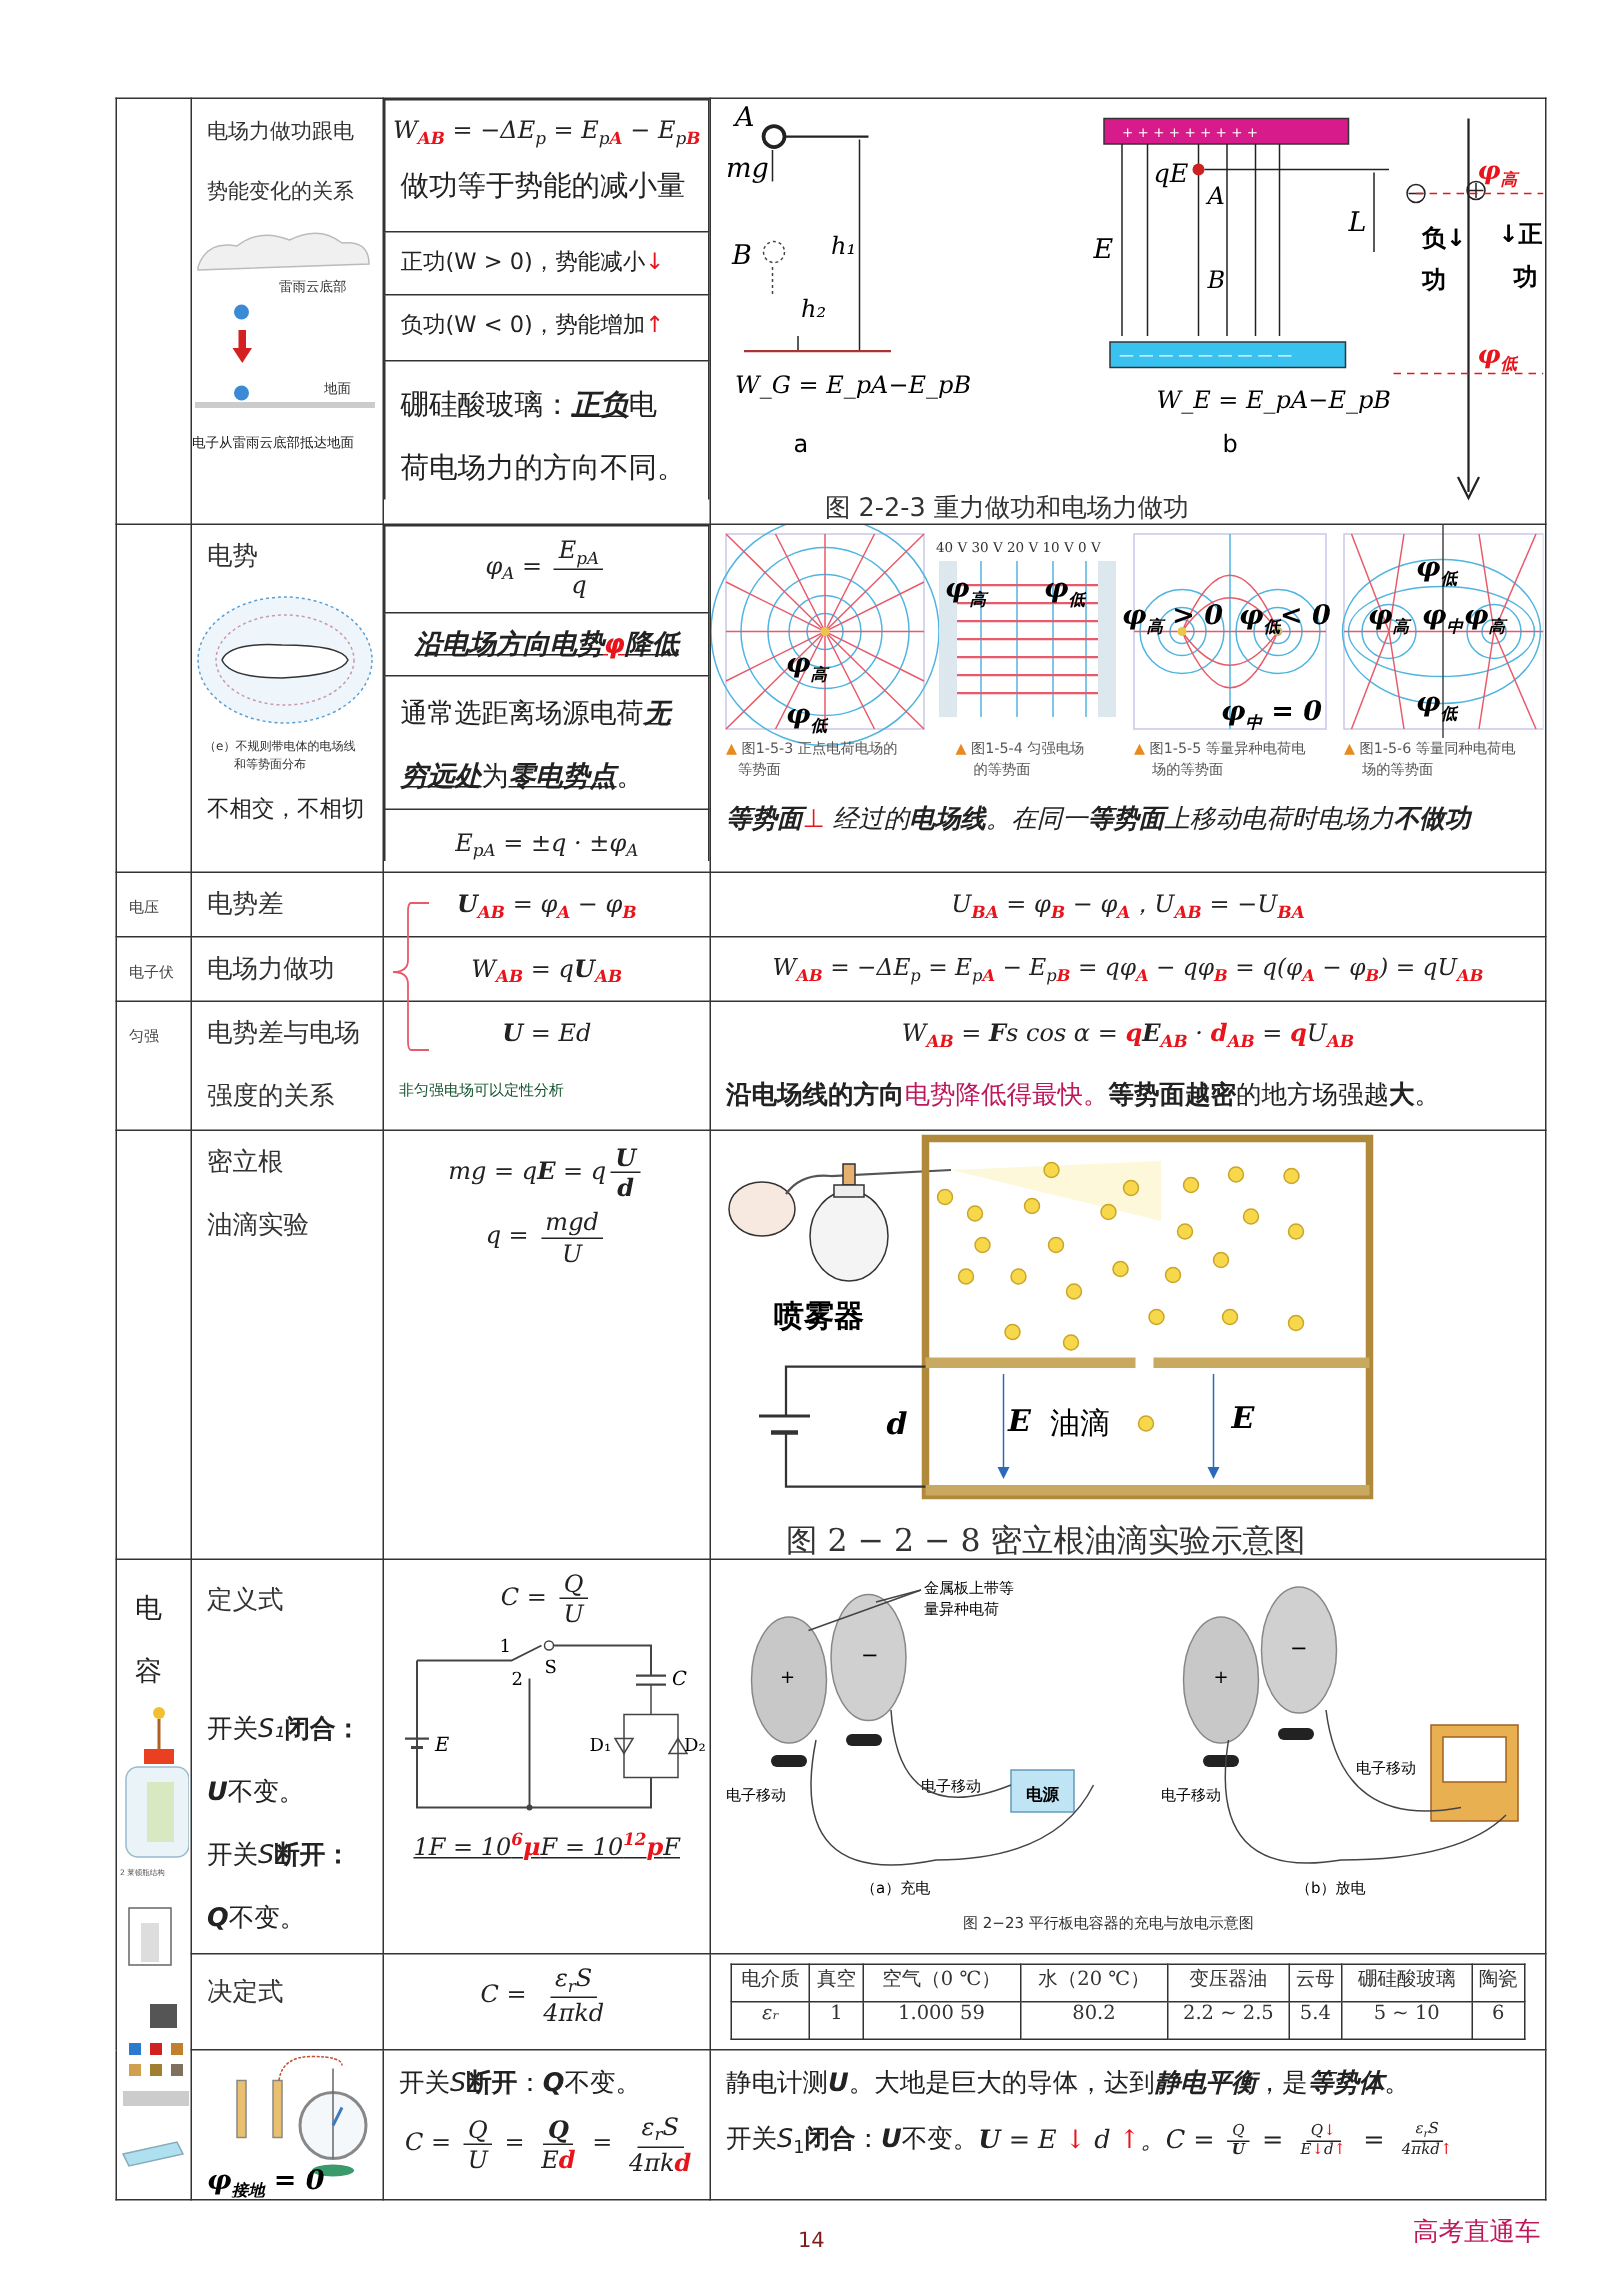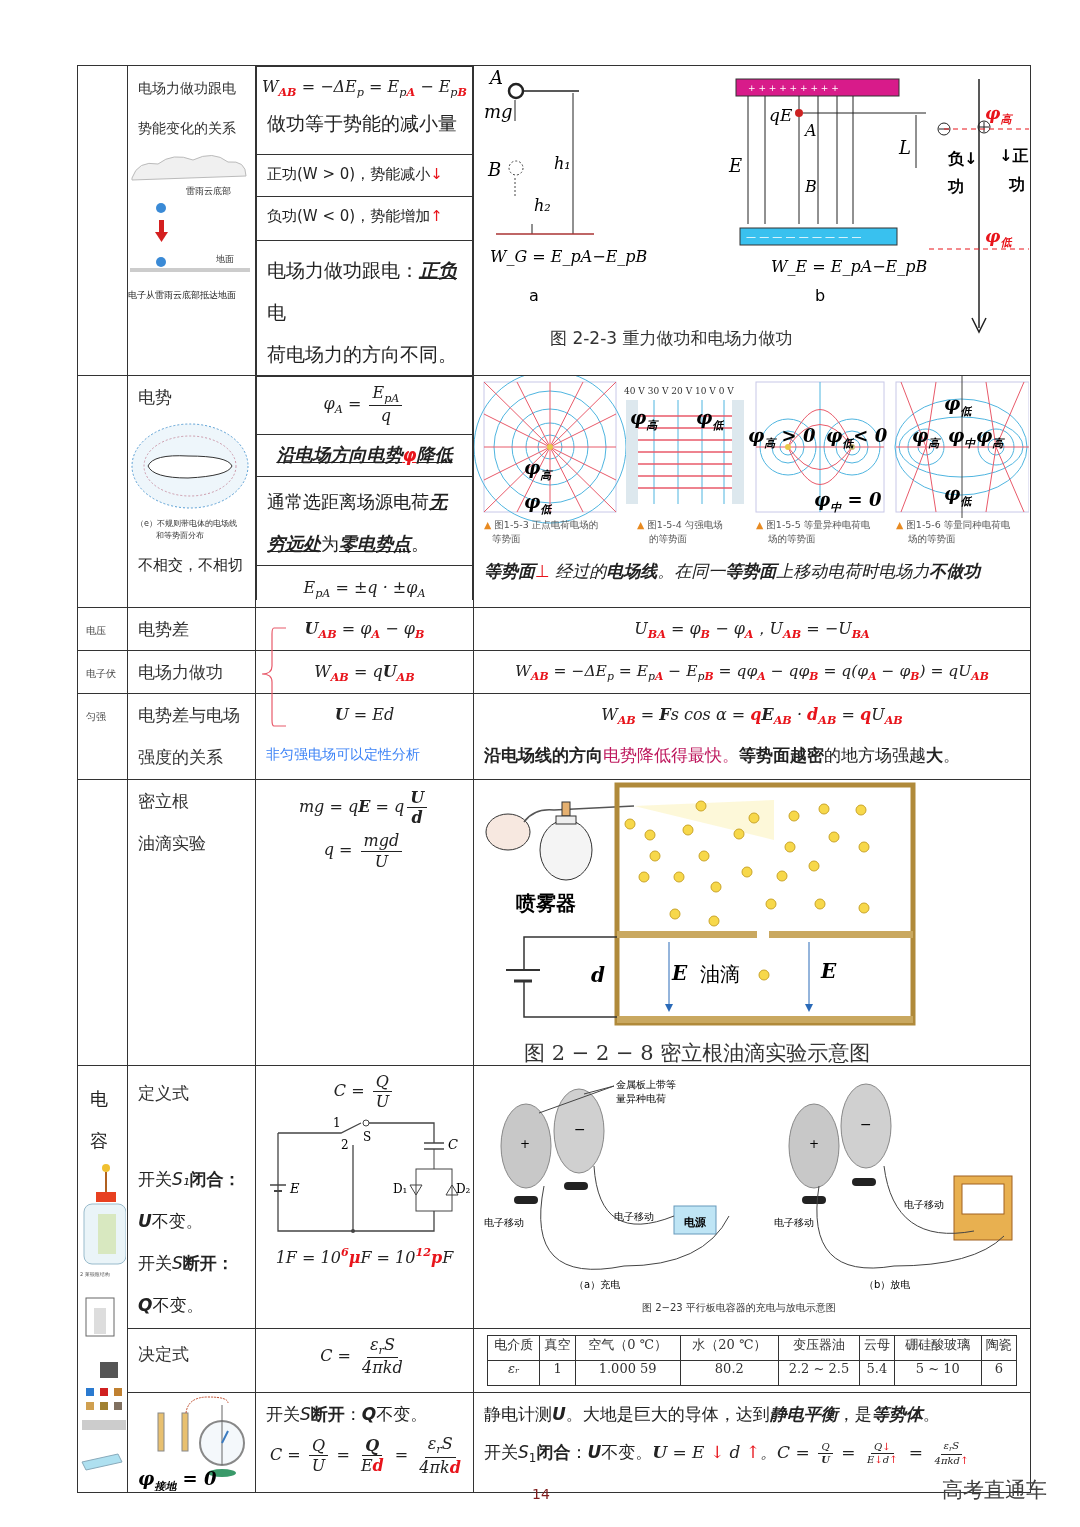--- a/index.html
+++ b/index.html
@@ -21,21 +21,21 @@
   .frac .n{border-bottom:1.3px solid #222;padding:0 3px;line-height:1.2;}
   .frac .d{padding:0 3px;line-height:1.2;}
   .inner{border-collapse:collapse;width:100%;}
   .inner td{border:none;border-bottom:1.5px solid #333;}
   .inner tr:last-child td{border-bottom:none;}
   .cn{font-family:"DejaVu Sans","Liberation Sans",sans-serif;}
   svg{display:block;}
   .dtable{border-collapse:collapse;margin:6px auto;width:530px;font-size:13px;}
   .dtable td{border:1px solid #7a9a7a;text-align:center;height:24px;color:#333;}
   .footer-page{position:absolute;left:532px;top:1486px;font-size:14px;font-family:"DejaVu Sans","Liberation Sans",sans-serif;color:#7f1d1d;}
-  .footer-brand{position:absolute;left:942px;top:1476px;font-size:21px;font-family:"DejaVu Sans","Liberation Sans",sans-serif;color:#404040;}
+  .footer-brand{position:absolute;left:942px;top:1476px;font-size:17px;font-family:"DejaVu Sans","Liberation Sans",sans-serif;color:#be185d;}
 </style>
 </head>
 <body>
 
 <div class="page">
 <table class="main">
   <colgroup>
         <col class="c0">
         <col class="c1">
         <col class="c2">
@@ -74,21 +74,21 @@
           <div class="cn" style="font-size:15px;padding:10px 0 0 10px;"><span>正功(W &gt; 0)，势能减小</span><span class="red">↓</span></div>
         </td>
                 </tr>
         <tr style="height:44px">
                   <td>
           <div class="cn" style="font-size:15px;padding:10px 0 0 10px;"><span>负功(W &lt; 0)，势能增加</span><span class="red">↑</span></div>
         </td>
                 </tr>
         <tr>
                   <td>
-          <div class="cn" style="font-size:19px;padding:8px 0 0 10px;line-height:42px;"><span>电场力做功跟电：</span><span class="b u" style="font-style:italic">正负</span><span>电</span><br><span>荷电场力的方向不同。</span></div>
+          <div class="cn" style="font-size:19px;padding:8px 0 0 10px;line-height:42px;"><span>硼硅酸玻璃：</span><span class="b u" style="font-style:italic">正负</span><span>电</span><br><span>荷电场力的方向不同。</span></div>
         </td>
                 </tr>
       </tbody>
             </table>
     </td>
     <td>
       <svg width="555" height="283" viewBox="0 0 555 283">
 
         <text x="16" y="18" font-size="18" font-style="italic" font-family="DejaVu Serif, serif">A</text>
         <circle cx="42" cy="25" r="7" fill="none" stroke="#222" stroke-width="2.5"></circle>
@@ -347,21 +347,21 @@
   <tr style="height:86px">
     <td>
             <div class="cn" style="font-size:10px;color:#444;padding:16px 0 0 8px;">匀强</div>
           </td>
     <td>
       <div class="lbl cn">电势差与电场</div>
       <div class="lbl cn">强度的关系</div>
     </td>
     <td>
       <div class="math center" style="font-size:16px;padding-top:11px;height:31px;"><b>U</b> = Ed</div>
-      <div class="cn" style="font-size:14px;color:#3b82f6;padding:10px 0 0 10px;">非匀强电场可以定性分析</div>
+      <div class="cn" style="font-size:10px;color:#14532d;padding:10px 0 0 10px;">非匀强电场可以定性分析</div>
     </td>
     <td>
       <div class="math center" style="font-size:16px;padding-top:11px;height:31px;">W<span class="sub red b">AB</span> = <b>F</b>s cos α = <b class="red">q</b><b>E</b><span class="sub red b">AB</span> · <b class="red">d</b><span class="sub red b">AB</span> = <b class="red">q</b>U<span class="sub red b">AB</span></div>
       <div class="cn" style="font-size:17px;padding:8px 0 0 10px;"><span class="b">沿电场线的方向</span><span style="color:#be185d">电势降低得最快。</span><span class="b">等势面</span><span class="b">越密</span><span>的地方场强越</span><span class="b">大</span><span>。</span></div>
     </td>
   </tr>
 
   <tr style="height:285px">
     <td></td>
     <td>
@@ -490,21 +490,21 @@
               <polygon points="196,74 190,84 202,84" fill="none" stroke="#444"></polygon>
         <text x="137" y="82" font-size="12" font-family="DejaVu Serif, serif">D₁</text>
         <text x="200" y="82" font-size="12" font-family="DejaVu Serif, serif">D₂</text>
         <polyline points="178,100 178,120 22,120 22,22" fill="none" stroke="#444" stroke-width="1.3"></polyline>
         <line x1="14" y1="74" x2="30" y2="74" stroke="#444" stroke-width="1.5"></line>
               <line x1="18" y1="80" x2="26" y2="80" stroke="#444" stroke-width="2"></line>
         <text x="34" y="82" font-size="13" font-style="italic" font-family="DejaVu Serif, serif">E</text>
         <line x1="97" y1="34" x2="97" y2="120" stroke="#444" stroke-width="1.3"></line>
               <circle cx="97" cy="120" r="2" fill="#444"></circle>
       </svg>
-      <div class="math center" style="font-size:16px;padding-top:4px;">1F = 10<span class="sup red b">6</span><b class="red">μ</b>F = 10<span class="sup red b">12</span><b class="red">p</b>F</div>
+      <div class="math center" style="font-size:16px;padding-top:4px;text-decoration:underline;">1F = 10<span class="sup red b">6</span><b class="red">μ</b>F = 10<span class="sup red b">12</span><b class="red">p</b>F</div>
     </td>
     <td>
       <svg width="555" height="255" viewBox="0 0 555 255">
         <ellipse cx="52" cy="80" rx="25" ry="42" fill="#c8c8c8" stroke="#888"></ellipse>
         <ellipse cx="105" cy="65" rx="25" ry="42" fill="#d0d0d0" stroke="#888"></ellipse>
         <text x="46" y="82" font-size="12" font-family="DejaVu Sans, sans-serif">+</text>
         <text x="100" y="68" font-size="14" font-family="DejaVu Sans, sans-serif">−</text>
         <rect x="40" y="130" width="24" height="8" rx="4" fill="#222"></rect>
               <rect x="90" y="116" width="24" height="8" rx="4" fill="#222"></rect>
         <line x1="65" y1="47" x2="140" y2="20" stroke="#444"></line>

